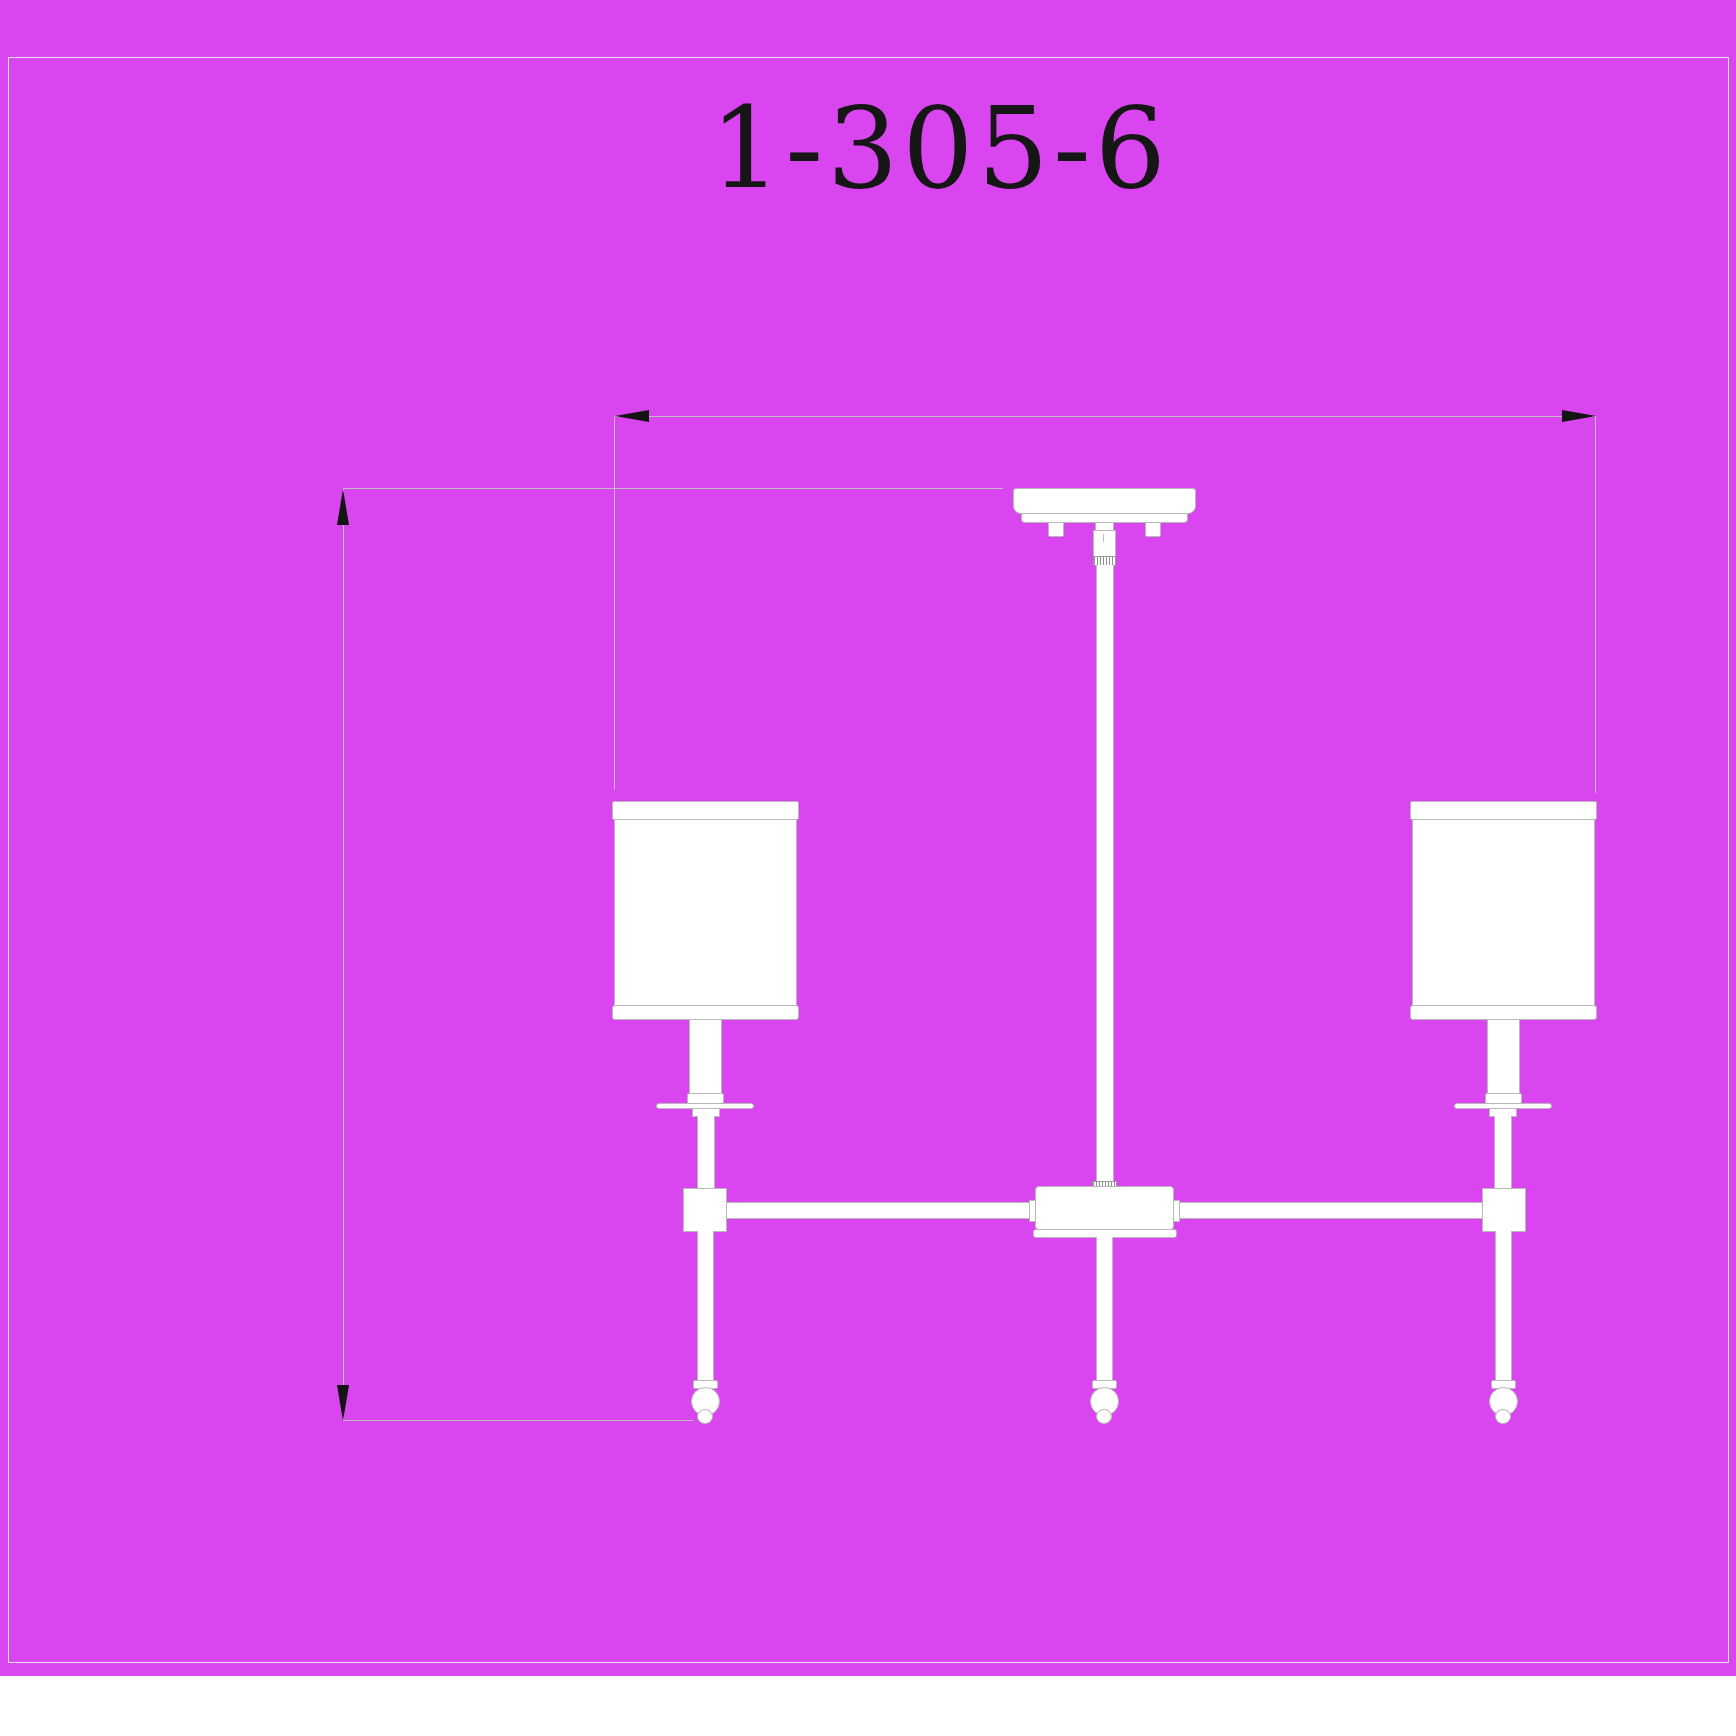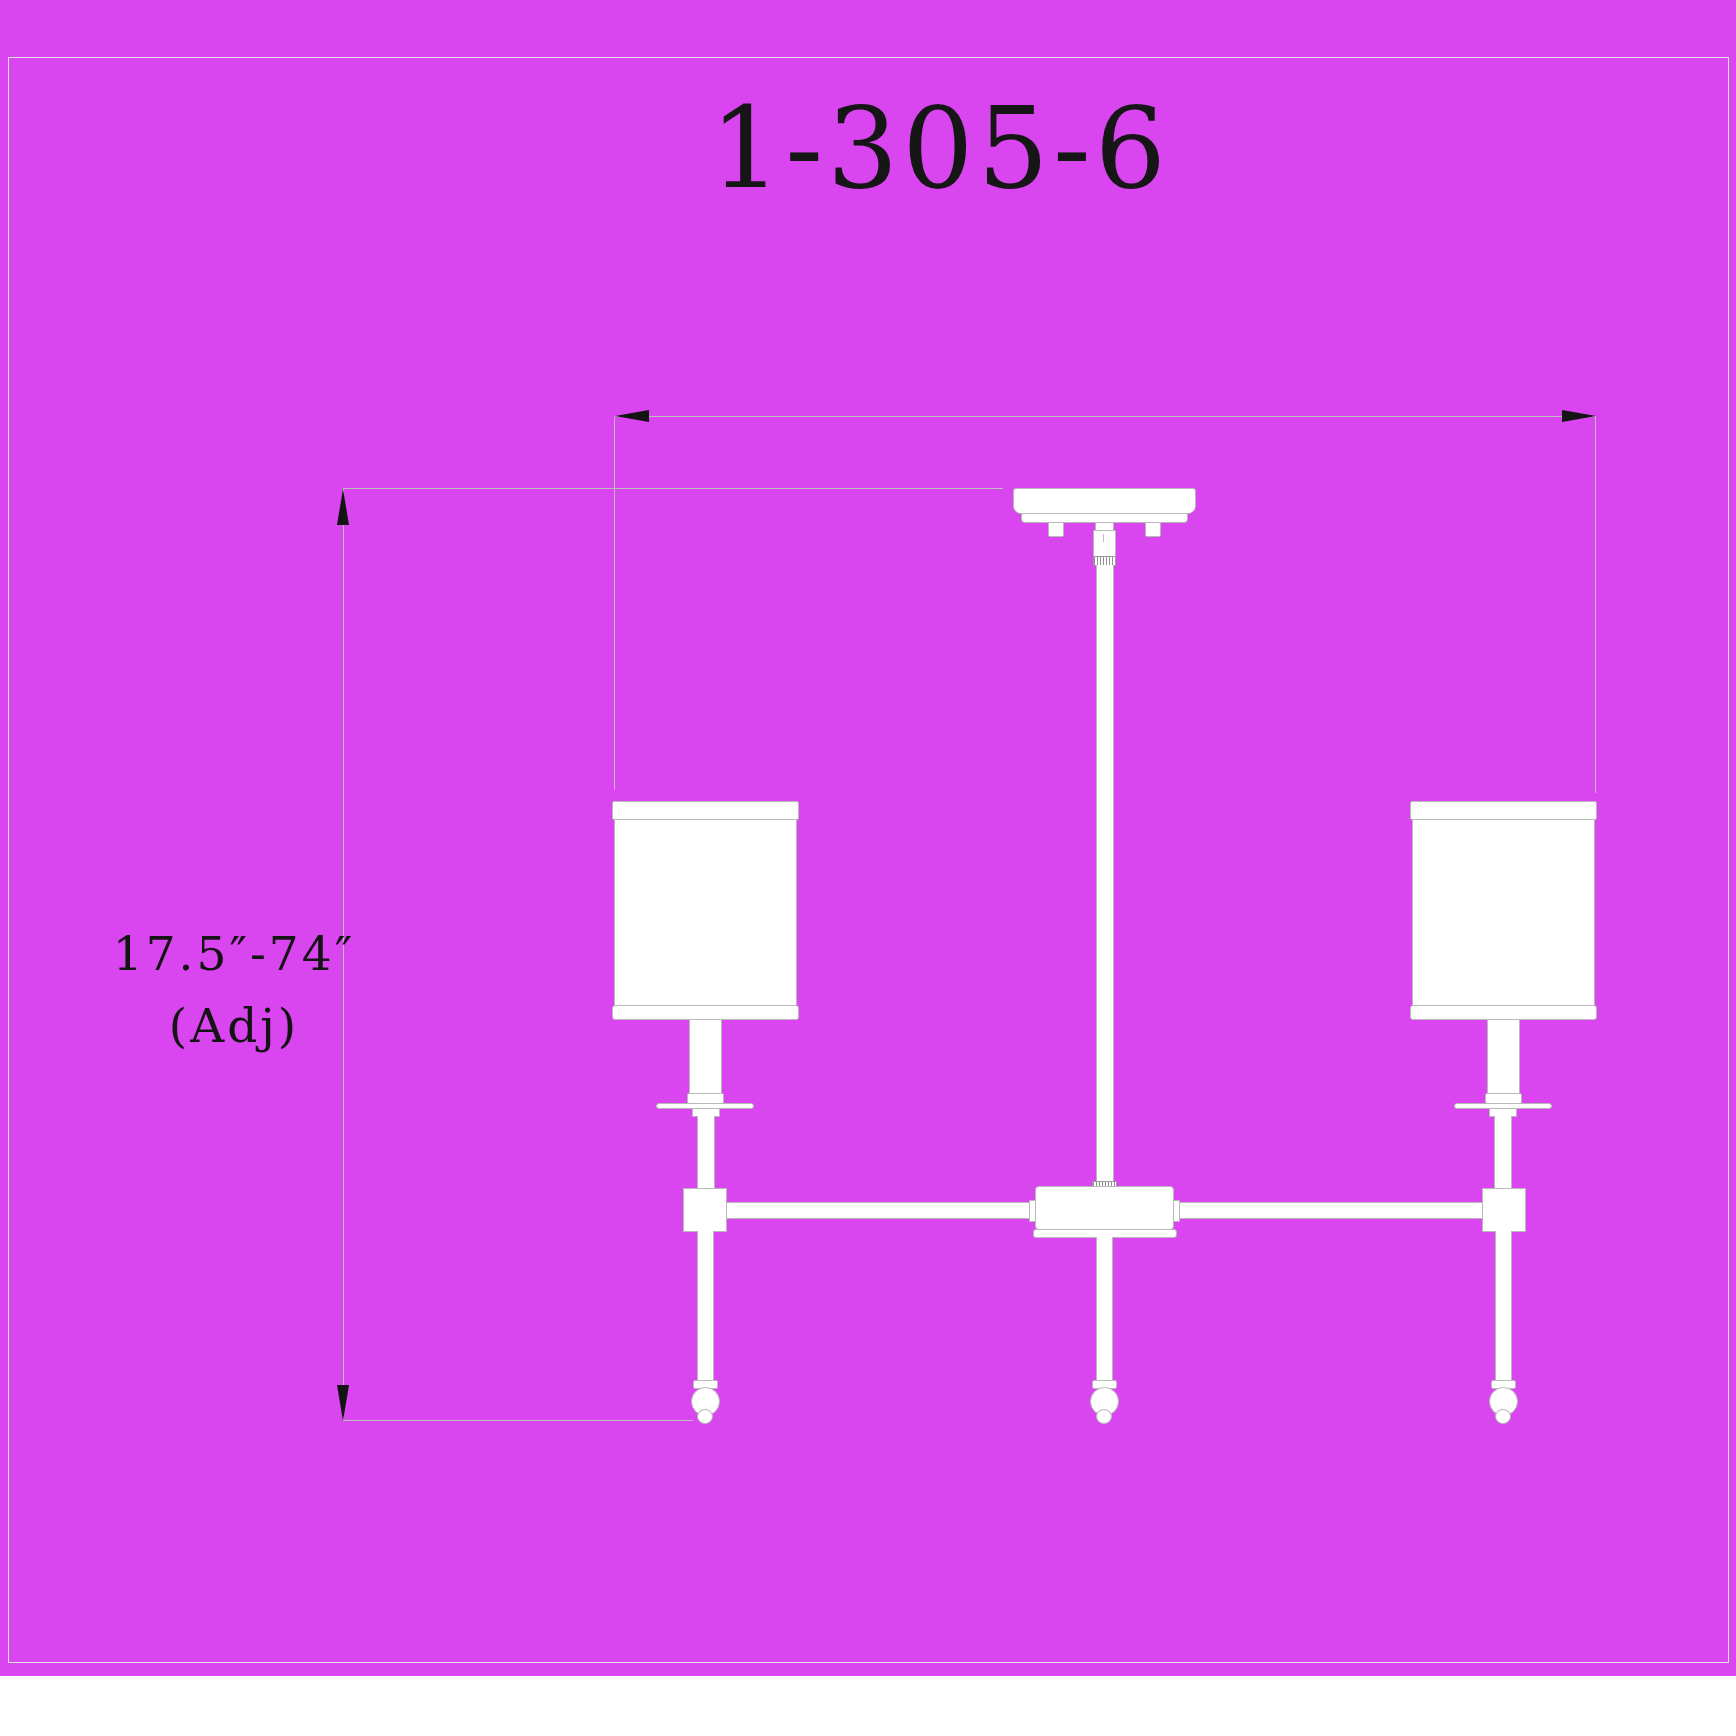--- a/index.html
+++ b/index.html
@@ -97,18 +97,14 @@
 
   <div class="ln" style="left:615px;top:416px;width:981px;height:1px;"></div>
   <div class="arrow" style="left:615px;top:410px;border-right:34px solid #141414;border-top:6px solid transparent;border-bottom:6px solid transparent;"></div>
   <div class="arrow" style="left:1562px;top:410px;border-left:34px solid #141414;border-top:6px solid transparent;border-bottom:6px solid transparent;"></div>
 
   <div class="ln" style="left:343px;top:489px;width:1px;height:932px;"></div>
   <div class="arrow" style="left:337px;top:489px;border-bottom:36px solid #141414;border-left:6px solid transparent;border-right:6px solid transparent;"></div>
   <div class="arrow" style="left:337px;top:1385px;border-top:36px solid #141414;border-left:6px solid transparent;border-right:6px solid transparent;"></div>
 
   <div class="title">1-305-6</div>
-  <div class="dimtext h-label">
-    <div>17.5″-74″</div>
-    <div>(Adj)</div>
-  </div>
 
 </div>
 
 </body></html>

